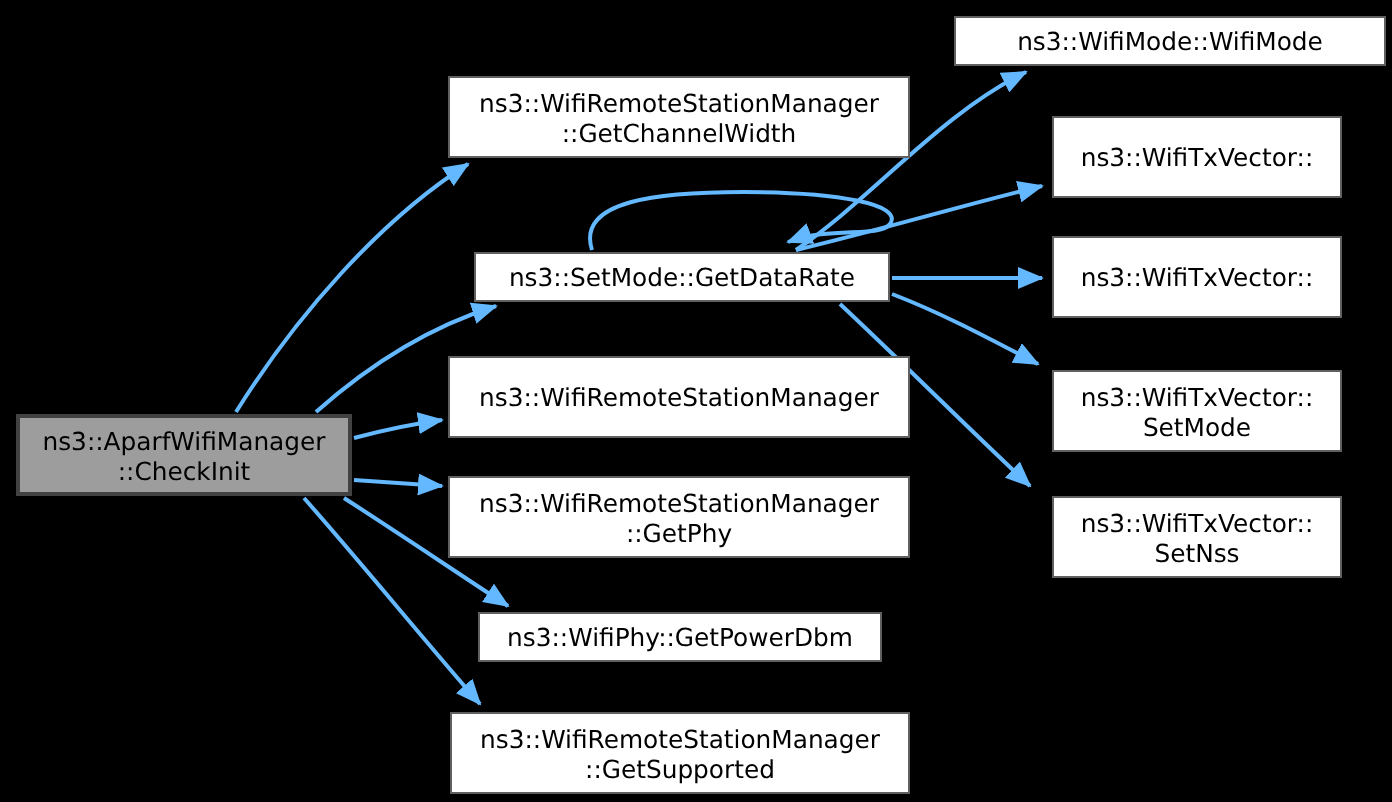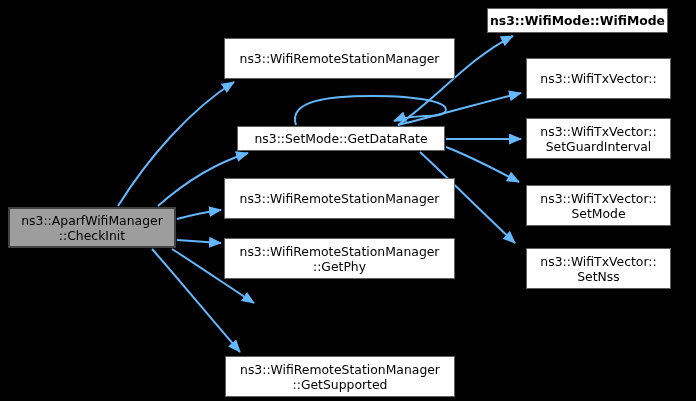--- a/index.html
+++ b/index.html
@@ -72,52 +72,55 @@
     <path class="edge" d="M 420,152 C 450,180 485,215 515,243" marker-end="url(#arrow)"></path>
   </svg>
 
   <div class="node highlight" style="left:8px; top:207px; width:168px; height:41px;">
     <span>ns3::AparfWifiManager</span>
     <span>::CheckInit</span>
   </div>
 
   <div class="node" style="left:224px; top:38px; width:231px; height:41px;">
     <span>ns3::WifiRemoteStationManager</span>
+    <span>::GetChannelWidth</span>
   </div>
 
   <div class="node" style="left:237px; top:126px; width:208px; height:25px;">
     <span>ns3::SetMode::GetDataRate</span>
   </div>
 
   <div class="node" style="left:224px; top:178px; width:231px; height:41px;">
     <span>ns3::WifiRemoteStationManager</span>
   </div>
 
   <div class="node" style="left:224px; top:238px; width:231px; height:41px;">
     <span>ns3::WifiRemoteStationManager</span>
     <span>::GetPhy</span>
   </div>
 
+  <div class="node" style="left:239px; top:306px; width:202px; height:25px;">
+    <span>ns3::WifiPhy::GetPowerDbm</span>
+  </div>
 
   <div class="node" style="left:225px; top:356px; width:230px; height:41px;">
     <span>ns3::WifiRemoteStationManager</span>
     <span>::GetSupported</span>
   </div>
 
-  <div class="node" style="left:487px; top:8px; width:181px; height:25px;font-weight:bold;">
+  <div class="node" style="left:477px; top:8px; width:216px; height:25px;">
     <span>ns3::WifiMode::WifiMode</span>
   </div>
 
   <div class="node" style="left:526px; top:58px; width:145px; height:41px;">
     <span>ns3::WifiTxVector::</span>
   </div>
 
   <div class="node" style="left:526px; top:118px; width:145px; height:41px;">
     <span>ns3::WifiTxVector::</span>
-    <span>SetGuardInterval</span>
   </div>
 
   <div class="node" style="left:526px; top:185px; width:145px; height:41px;">
     <span>ns3::WifiTxVector::</span>
     <span>SetMode</span>
   </div>
 
   <div class="node" style="left:526px; top:248px; width:145px; height:41px;">
     <span>ns3::WifiTxVector::</span>
     <span>SetNss</span>

